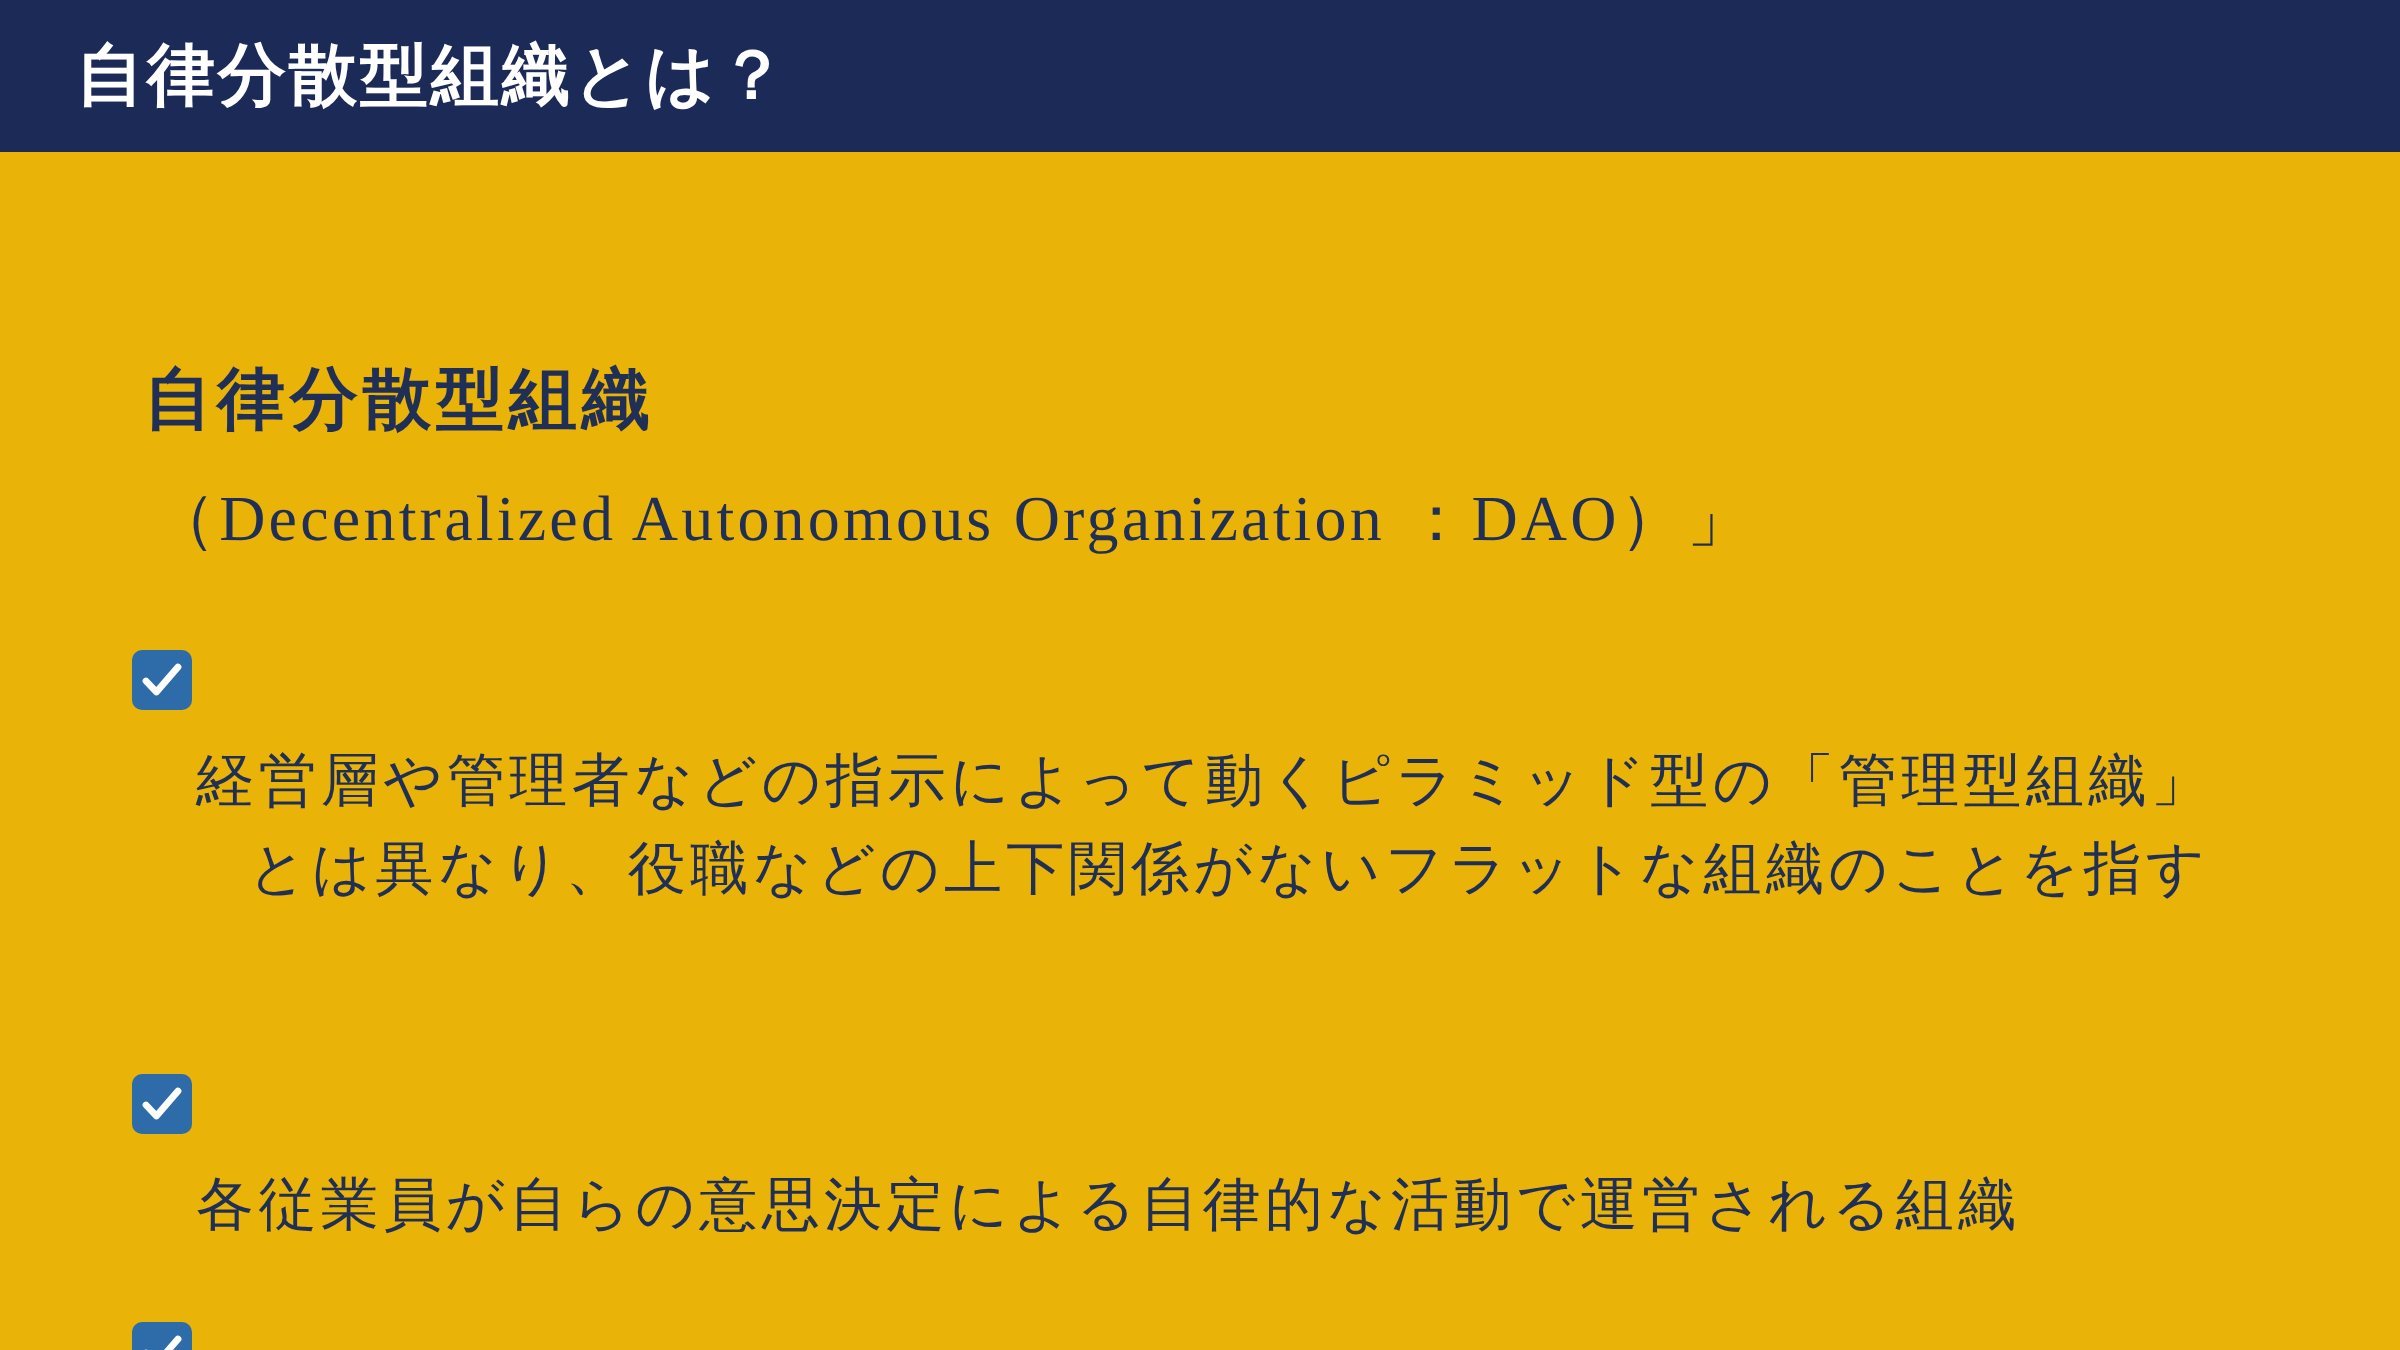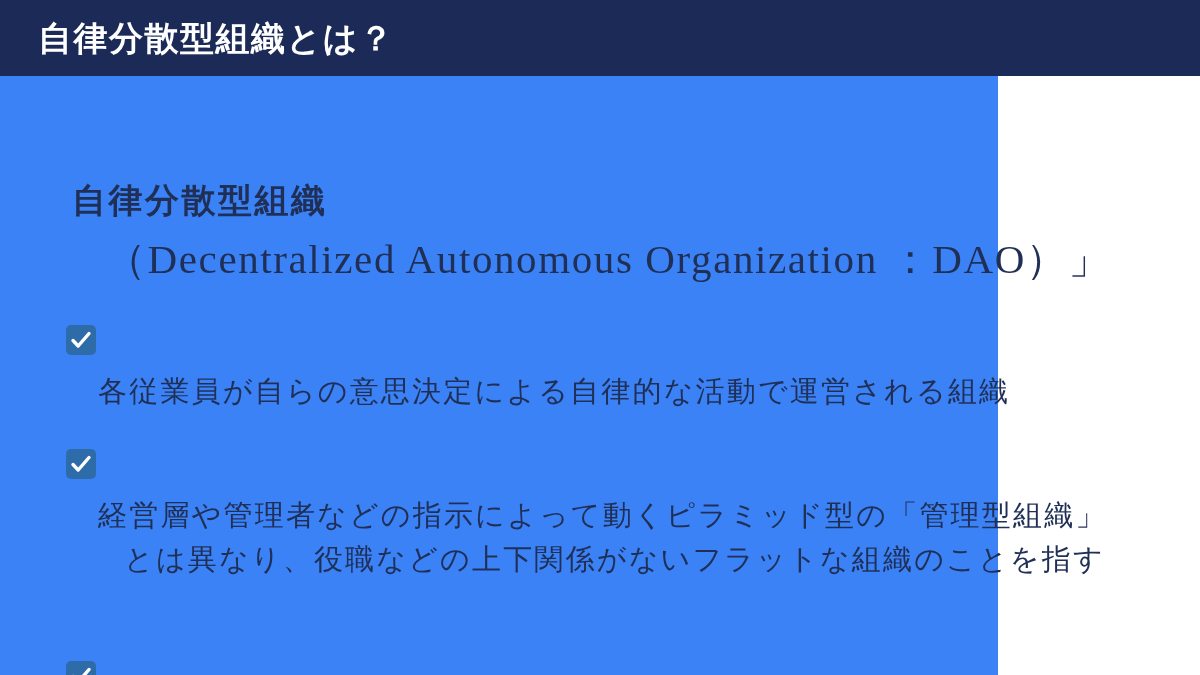--- a/index.html
+++ b/index.html
@@ -4,23 +4,23 @@
 <style>
   * { margin:0; padding:0; box-sizing:border-box; }
   html,body { width:1200px; height:675px; }
   body {
     background:#ffffff;
     font-family:"Liberation Sans","DejaVu Sans",sans-serif;
     overflow:hidden;
   }
   .slide {
     position:relative;
-    width:998px;
+    width:1200px;
     height:675px;
-    background:#3b82f6;
+    background:#eab308;
   }
 
   
   .header-bar {
     position:absolute;
     left:0; top:0;
     width:1200px; height:76px;
     background:#1b2a57;
   }
   .header-title {
@@ -44,22 +44,22 @@
   .heading-main {
     font-size:34px;
     font-weight:bold;
     color:#1f2f56;
     letter-spacing:2.5px;
     line-height:46px;
     white-space:nowrap;
   }
   .heading-sub {
     margin-top:14px;
-    margin-left:33px;
-    font-size:41px;
+    margin-left:4px;
+    font-size:32px;
     font-weight:400;
     color:#1f2f56;
     letter-spacing:1.6px;
     line-height:42px;
     white-space:nowrap;
   }
 
   
   .bullets {
     position:absolute;
@@ -116,35 +116,35 @@
   <div class="bullets">
 
     <div class="bullet">
       <div class="bullet-row">
         <span class="check-icon">
           <svg width="30" height="30" viewBox="0 0 30 30">
             <path d="M7 15.5 L12.2 21 L23 8.5" fill="none" stroke="#ffffff" stroke-width="3.4" stroke-linecap="round" stroke-linejoin="round"></path>
           </svg>
         </span>
         <span class="bullet-text">
-          <span>各従業員が自らの意思決定による自律的な活動で運営される組織</span>
+          <span>経営層や管理者などの指示によって動くピラミッド型の「管理型組織」</span>
+          <span class="line2">とは異なり、役職などの上下関係がないフラットな組織のことを指す</span>
         </span>
       </div>
     </div>
 
     <div class="bullet">
       <div class="bullet-row">
         <span class="check-icon">
           <svg width="30" height="30" viewBox="0 0 30 30">
             <path d="M7 15.5 L12.2 21 L23 8.5" fill="none" stroke="#ffffff" stroke-width="3.4" stroke-linecap="round" stroke-linejoin="round"></path>
           </svg>
         </span>
         <span class="bullet-text">
-          <span>経営層や管理者などの指示によって動くピラミッド型の「管理型組織」</span>
-          <span class="line2">とは異なり、役職などの上下関係がないフラットな組織のことを指す</span>
+          <span>各従業員が自らの意思決定による自律的な活動で運営される組織</span>
         </span>
       </div>
     </div>
 
     <div class="bullet">
       <div class="bullet-row">
         <span class="check-icon">
           <svg width="30" height="30" viewBox="0 0 30 30">
             <path d="M7 15.5 L12.2 21 L23 8.5" fill="none" stroke="#ffffff" stroke-width="3.4" stroke-linecap="round" stroke-linejoin="round"></path>
           </svg>

